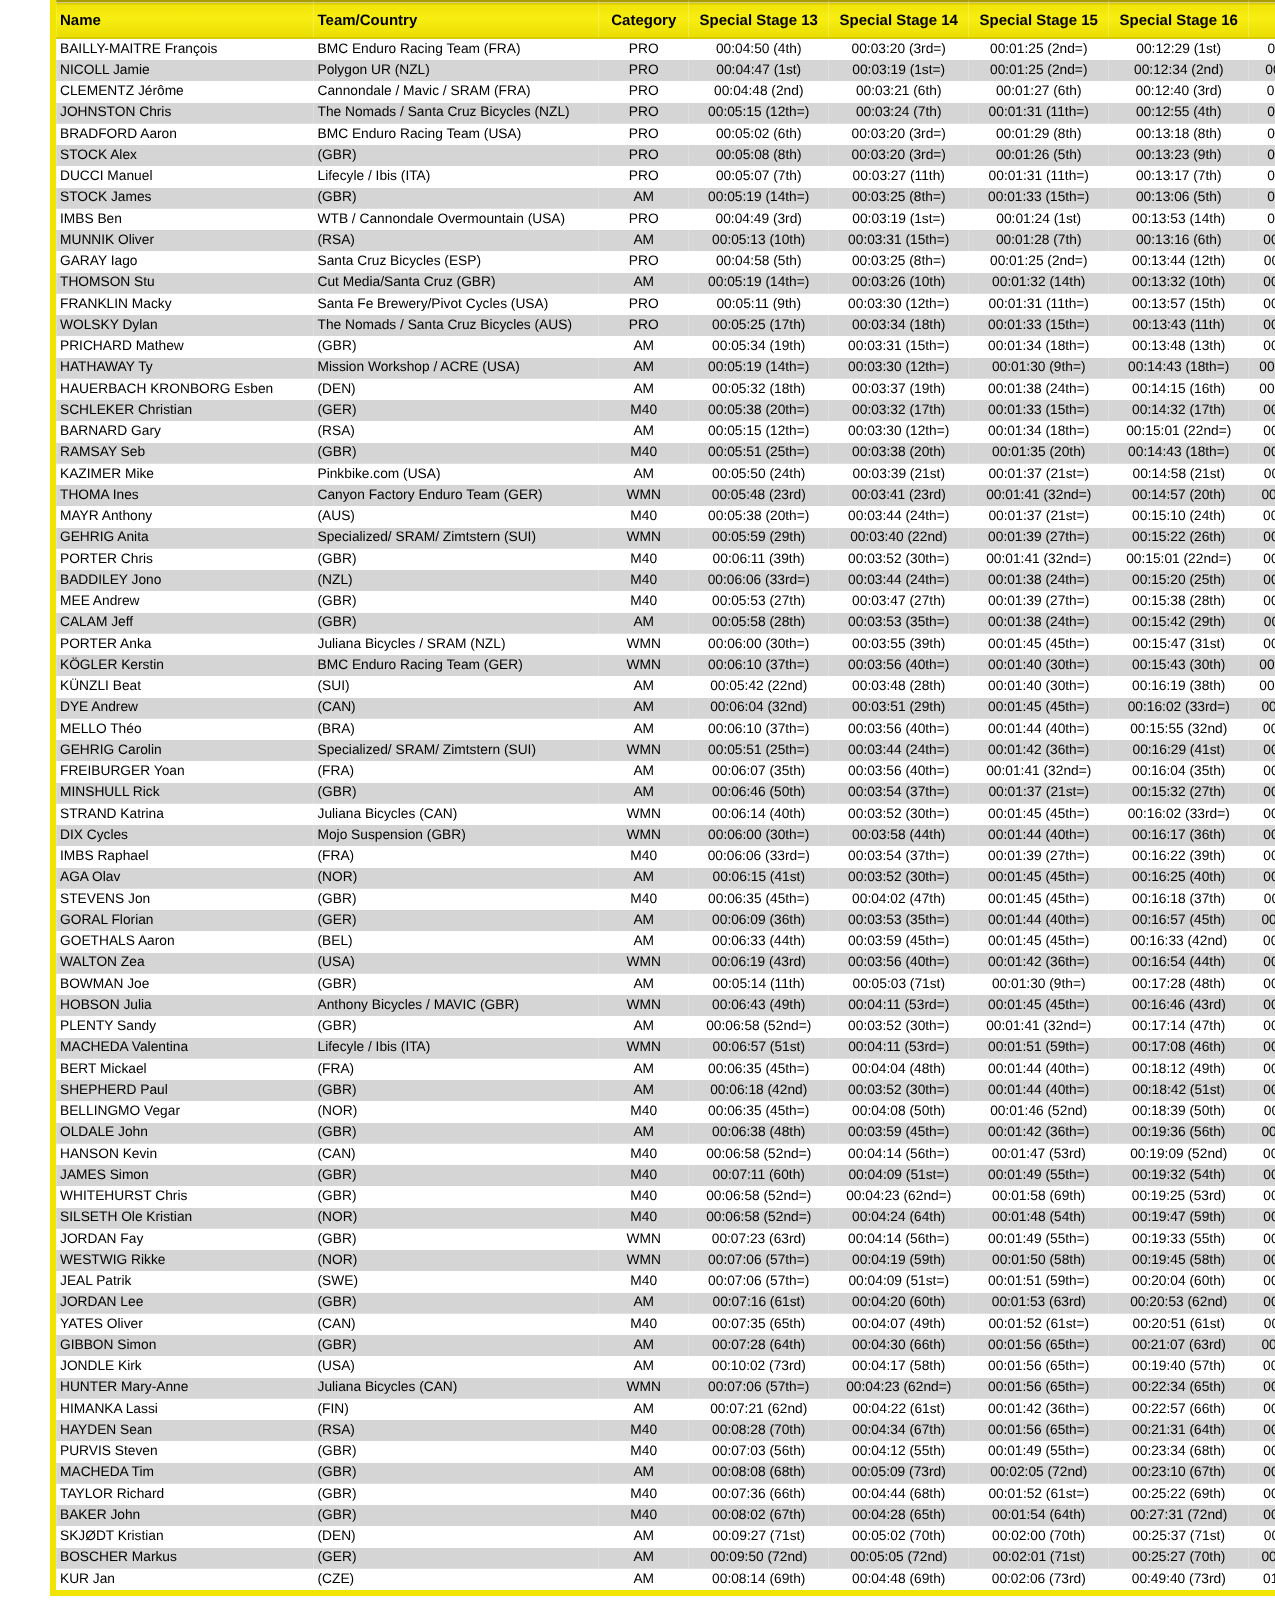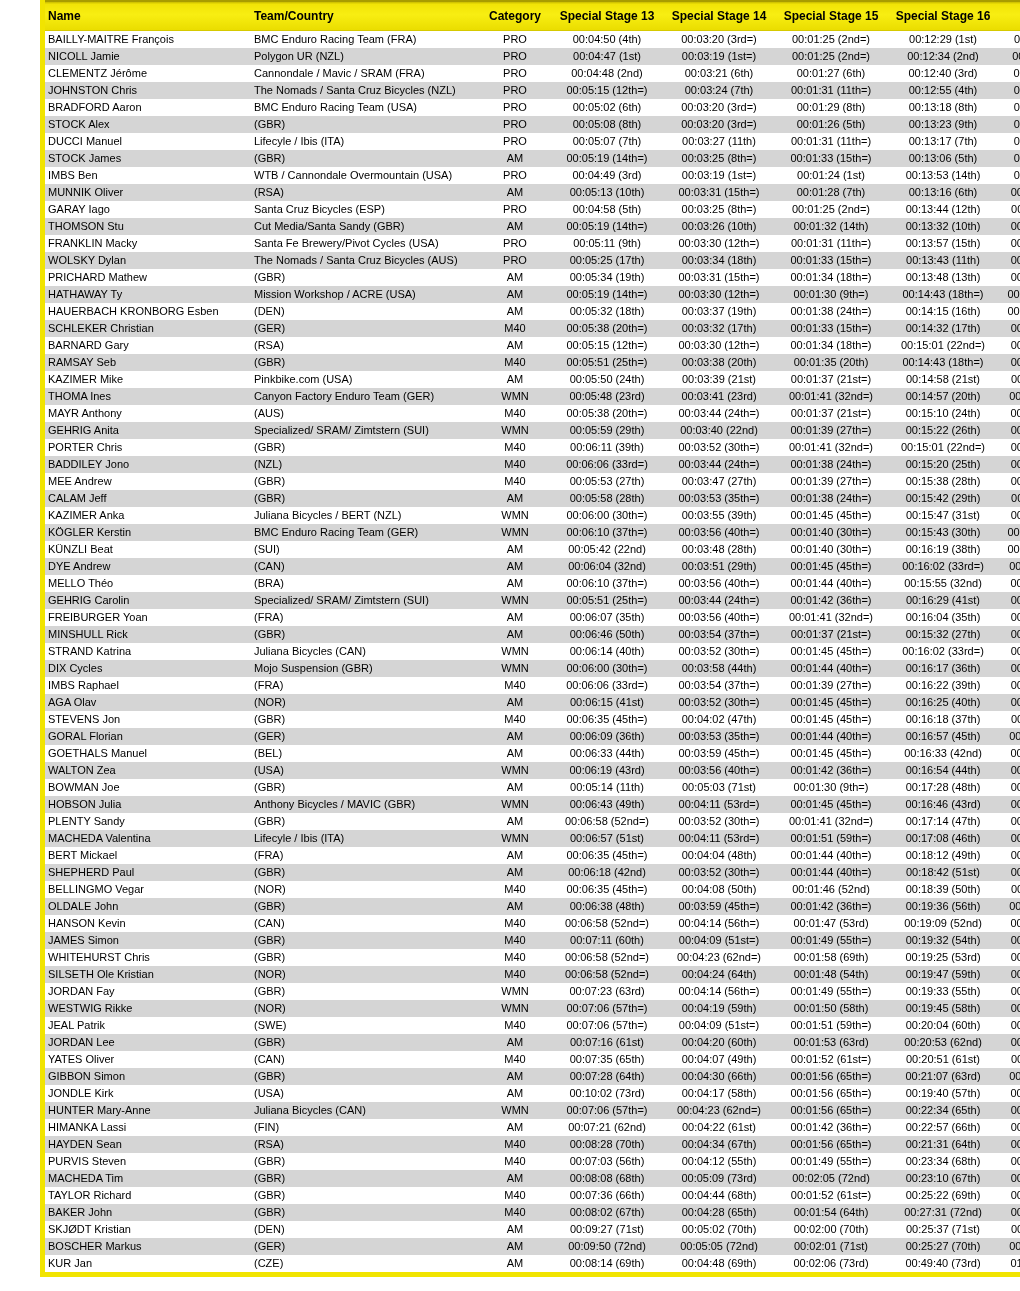--- a/index.html
+++ b/index.html
@@ -177,21 +177,21 @@
           <td class="col-team">Santa Cruz Bicycles (ESP)</td>
           <td class="col-category">PRO</td>
           <td class="col-ss13">00:04:58 (5th)</td>
           <td class="col-ss14">00:03:25 (8th=)</td>
           <td class="col-ss15">00:01:25 (2nd=)</td>
           <td class="col-ss16">00:13:44 (12th)</td>
           <td class="col-overall">00:23:32 (11th)</td>
         </tr>
         <tr>
           <td class="col-name">THOMSON Stu</td>
-          <td class="col-team">Cut Media/Santa Sandy (GBR)</td>
+          <td class="col-team">Cut Media/Santa Cruz (GBR)</td>
           <td class="col-category">AM</td>
           <td class="col-ss13">00:05:19 (14th=)</td>
           <td class="col-ss14">00:03:26 (10th)</td>
           <td class="col-ss15">00:01:32 (14th)</td>
           <td class="col-ss16">00:13:32 (10th)</td>
           <td class="col-overall">00:23:49 (12th)</td>
         </tr>
         <tr>
           <td class="col-name">FRANKLIN Macky</td>
           <td class="col-team">Santa Fe Brewery/Pivot Cycles (USA)</td>
@@ -346,22 +346,22 @@
           <td class="col-name">CALAM Jeff</td>
           <td class="col-team">(GBR)</td>
           <td class="col-category">AM</td>
           <td class="col-ss13">00:05:58 (28th)</td>
           <td class="col-ss14">00:03:53 (35th=)</td>
           <td class="col-ss15">00:01:38 (24th=)</td>
           <td class="col-ss16">00:15:42 (29th)</td>
           <td class="col-overall">00:27:11 (28th)</td>
         </tr>
         <tr>
-          <td class="col-name">KAZIMER Anka</td>
-          <td class="col-team">Juliana Bicycles / BERT (NZL)</td>
+          <td class="col-name">PORTER Anka</td>
+          <td class="col-team">Juliana Bicycles / SRAM (NZL)</td>
           <td class="col-category">WMN</td>
           <td class="col-ss13">00:06:00 (30th=)</td>
           <td class="col-ss14">00:03:55 (39th)</td>
           <td class="col-ss15">00:01:45 (45th=)</td>
           <td class="col-ss16">00:15:47 (31st)</td>
           <td class="col-overall">00:27:27 (29th)</td>
         </tr>
         <tr>
           <td class="col-name">KÖGLER Kerstin</td>
           <td class="col-team">BMC Enduro Racing Team (GER)</td>
@@ -486,21 +486,21 @@
           <td class="col-name">GORAL Florian</td>
           <td class="col-team">(GER)</td>
           <td class="col-category">AM</td>
           <td class="col-ss13">00:06:09 (36th)</td>
           <td class="col-ss14">00:03:53 (35th=)</td>
           <td class="col-ss15">00:01:44 (40th=)</td>
           <td class="col-ss16">00:16:57 (45th)</td>
           <td class="col-overall">00:28:43 (42nd)</td>
         </tr>
         <tr>
-          <td class="col-name">GOETHALS Manuel</td>
+          <td class="col-name">GOETHALS Aaron</td>
           <td class="col-team">(BEL)</td>
           <td class="col-category">AM</td>
           <td class="col-ss13">00:06:33 (44th)</td>
           <td class="col-ss14">00:03:59 (45th=)</td>
           <td class="col-ss15">00:01:45 (45th=)</td>
           <td class="col-ss16">00:16:33 (42nd)</td>
           <td class="col-overall">00:28:50 (43rd)</td>
         </tr>
         <tr>
           <td class="col-name">WALTON Zea</td>

